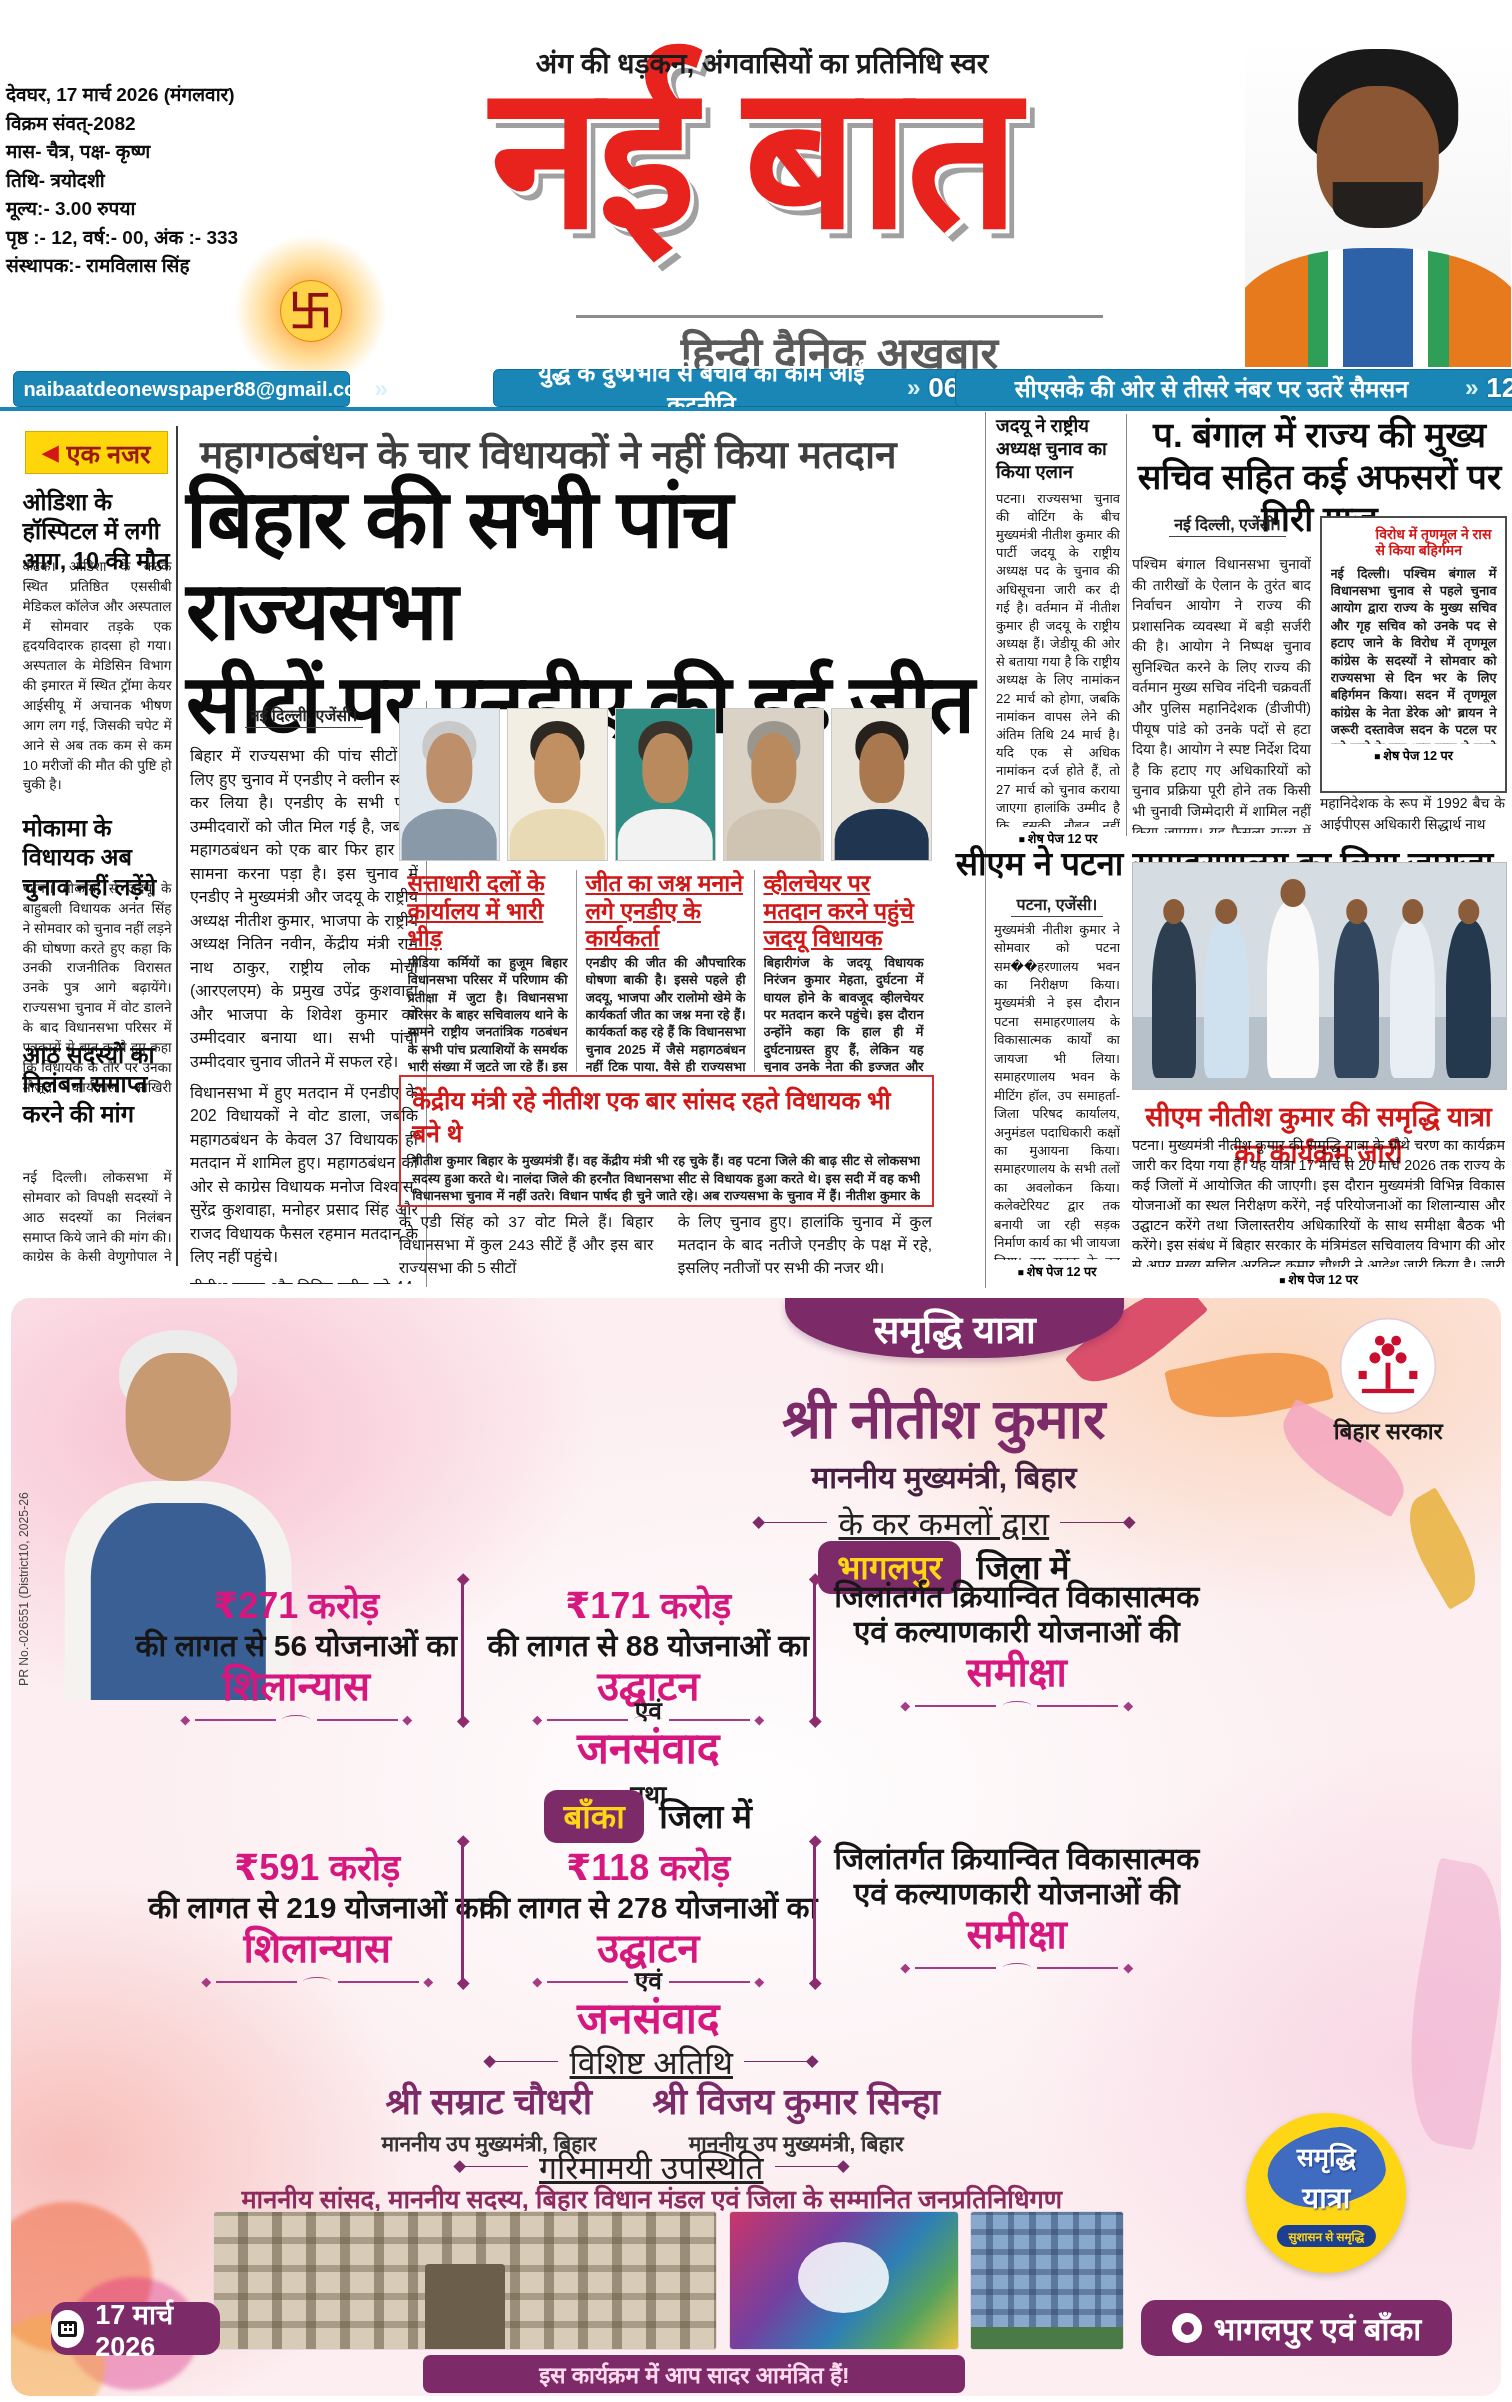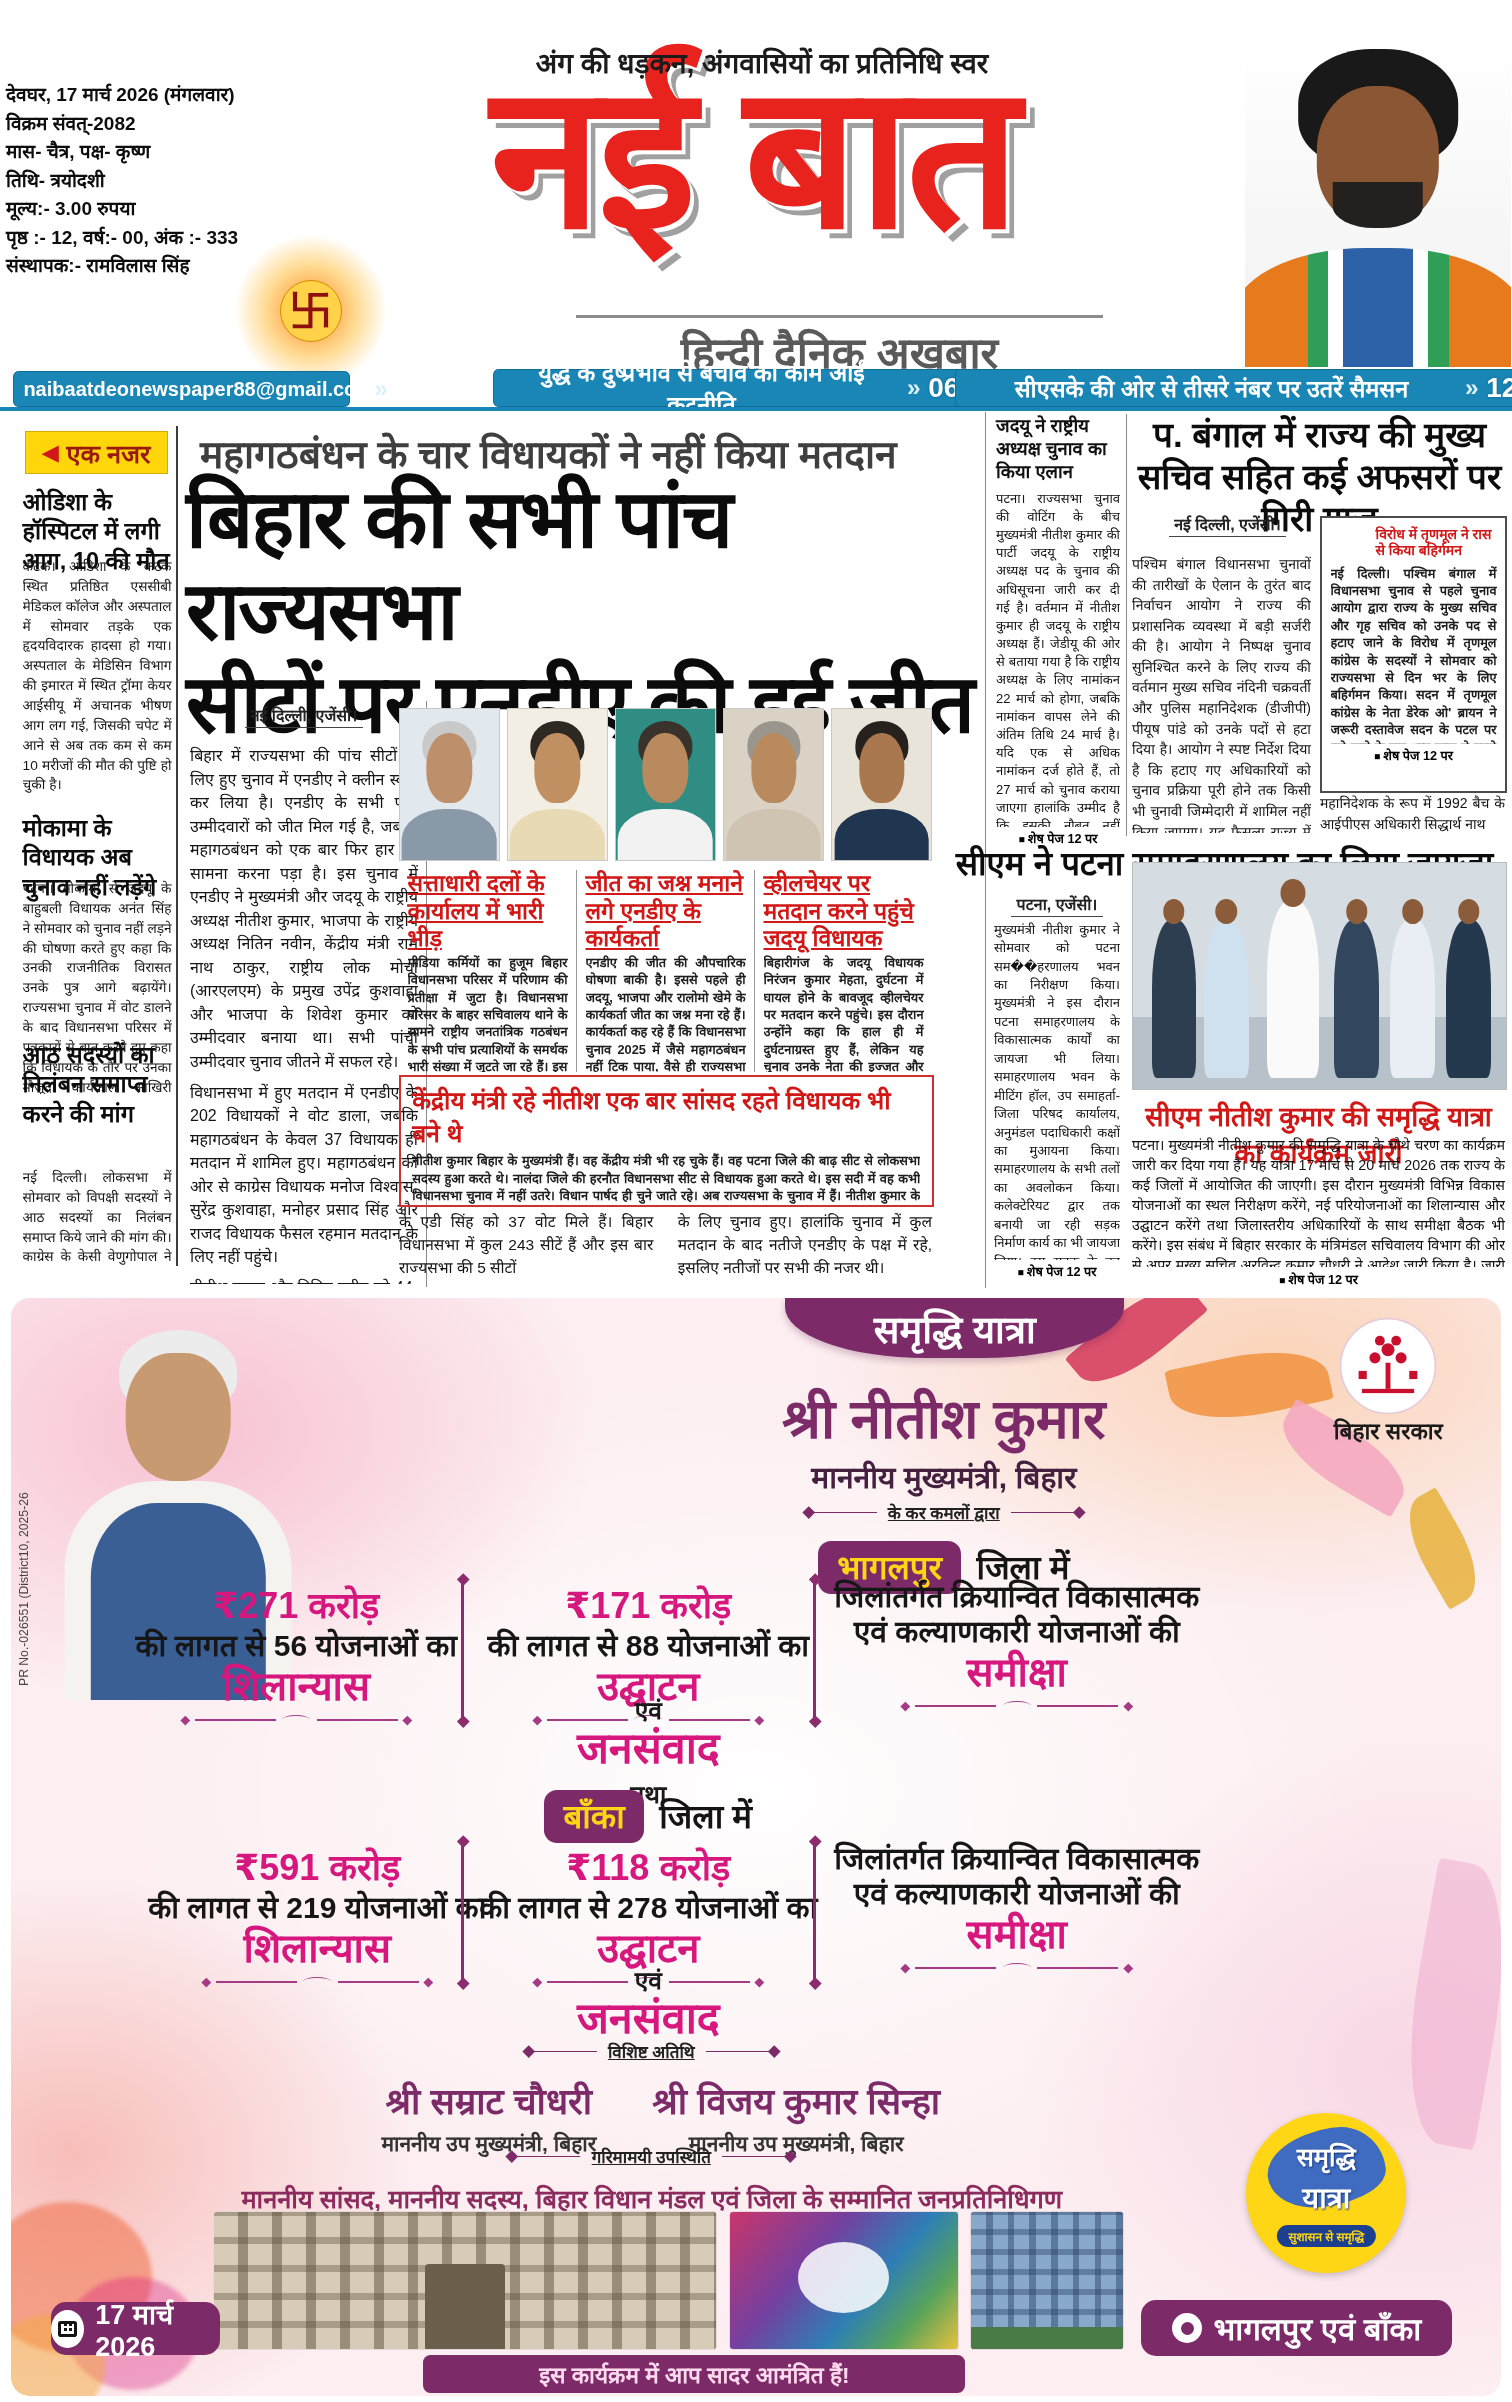--- a/index.html
+++ b/index.html
@@ -68,21 +68,21 @@
        radial-gradient(ellipse 565px 471px at 94% 70%,rgba(246,200,220,.6),rgba(246,200,220,0) 70%),
        radial-gradient(ellipse 847px 565px at 50% 45%,rgba(255,255,255,.95),rgba(255,255,255,0) 75%),
        #fceef1;}
   .leaf{position:absolute;border-radius:4% 60% 4% 60%;opacity:.85;}
   .blob{position:absolute;border-radius:50%;filter:blur(1.9px);}
   .ribbon{background:#7c2a68;color:#fff;font-size:38px;font-weight:900;display:flex;align-items:center;
           justify-content:center;border-radius:0 0 141px 141px/0 0 51px 51px;box-shadow:0 3.8px 7.5px rgba(90,20,80,.25);}
   .cm-name{font-size:55px;font-weight:900;color:#7c2a68;text-align:center;}
   .cm-title{font-size:30px;font-weight:800;color:#44203e;text-align:center;}
   .deco{display:flex;align-items:center;justify-content:center;gap:11.3px;}
-  .deco .lbl{font-size:17px;font-weight:bold;color:#222;text-decoration:underline;}
+  .deco .lbl{font-size:32px;font-weight:normal;color:#222;text-decoration:underline;}
   .deco .dl{width:66px;height:1.9px;background:#7c2a68;position:relative;}
   .deco .dl::after{content:"";position:absolute;right:-6.6px;top:-3.3px;width:8.5px;height:8.5px;background:#7c2a68;transform:rotate(45deg);}
   .deco .dl.flip{transform:scaleX(-1);}
   .pill{background:#7c2a68;color:#ffd616;font-size:33px;font-weight:900;padding:2.8px 19px 5.6px;border-radius:13px;display:inline-block;}
   .pill-suffix{font-size:33px;font-weight:900;color:#141414;margin-left:11.3px;}
   .adcol{text-align:center;}
   .amt{font-size:36px;font-weight:900;color:#d6187e;}
   .desc{font-size:30px;font-weight:900;color:#161616;line-height:1.16;}
   .act{font-size:40px;font-weight:900;color:#d6187e;line-height:1.1;}
   .orn{display:flex;align-items:center;justify-content:center;gap:6.6px;margin-top:7.5px;}

